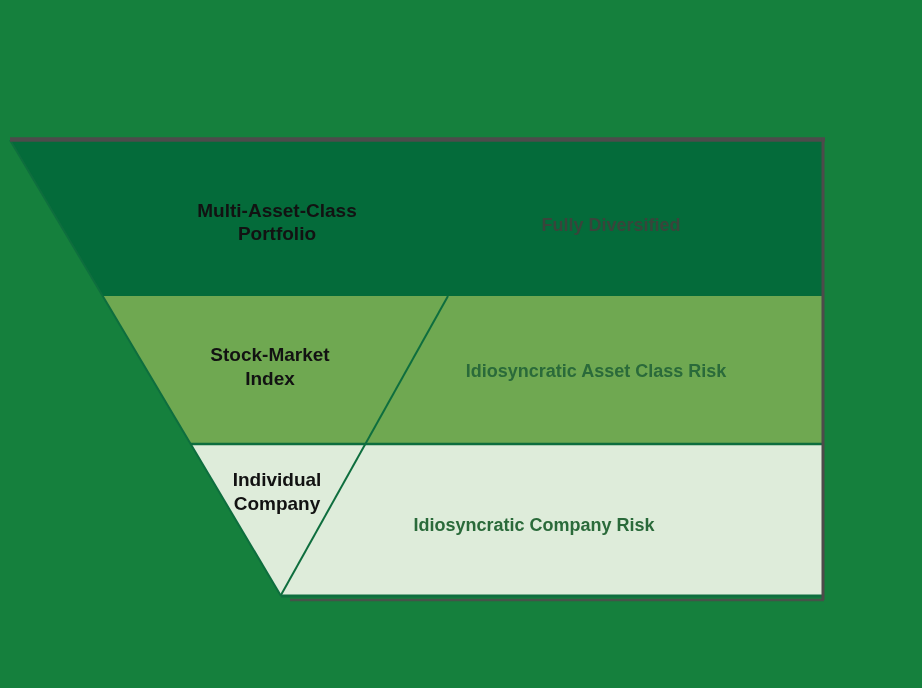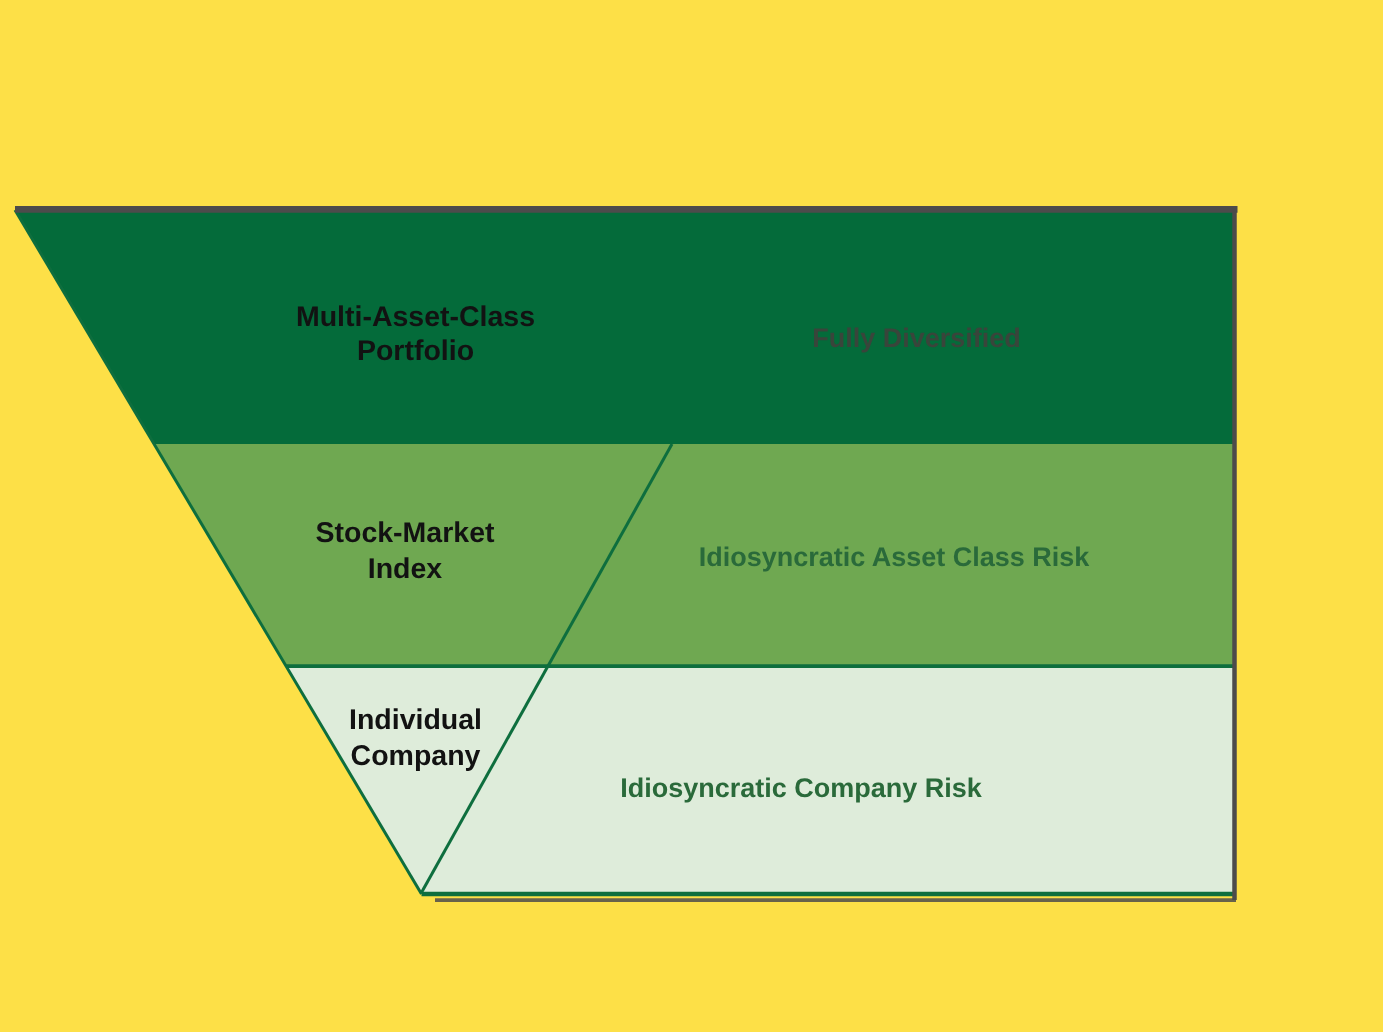--- a/index.html
+++ b/index.html
@@ -8,21 +8,21 @@
     background: #000000;
     width: 922px;
     height: 688px;
     overflow: hidden;
     font-family: "Liberation Sans", sans-serif;
   }
   .stage {
     position: relative;
     width: 922px;
     height: 688px;
-    background: #fde047;
+    background: #15803d;
   }
   svg { display: block; }
   .band { stroke: none; }
   .line-green { stroke: #0E6E3E; fill: none; }
   .line-gray  { stroke: #4D4B4B; fill: none; }
   .label {
     font-family: "Liberation Sans", sans-serif;
     font-weight: 700;
     text-anchor: middle;
   }

